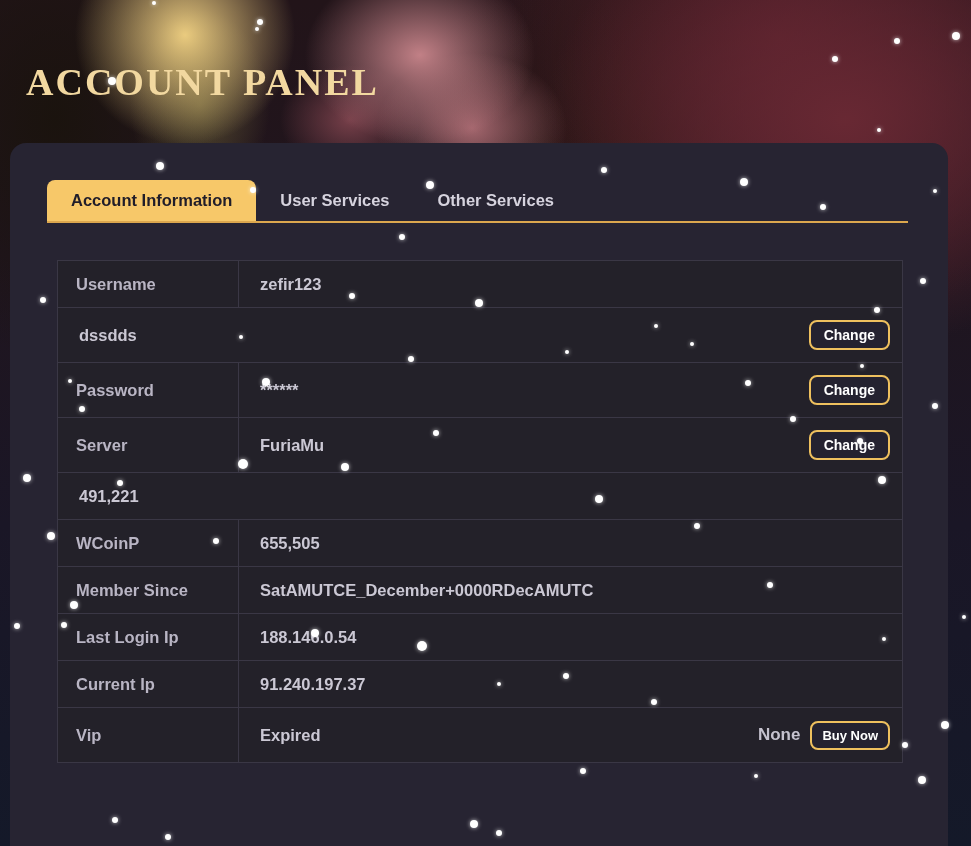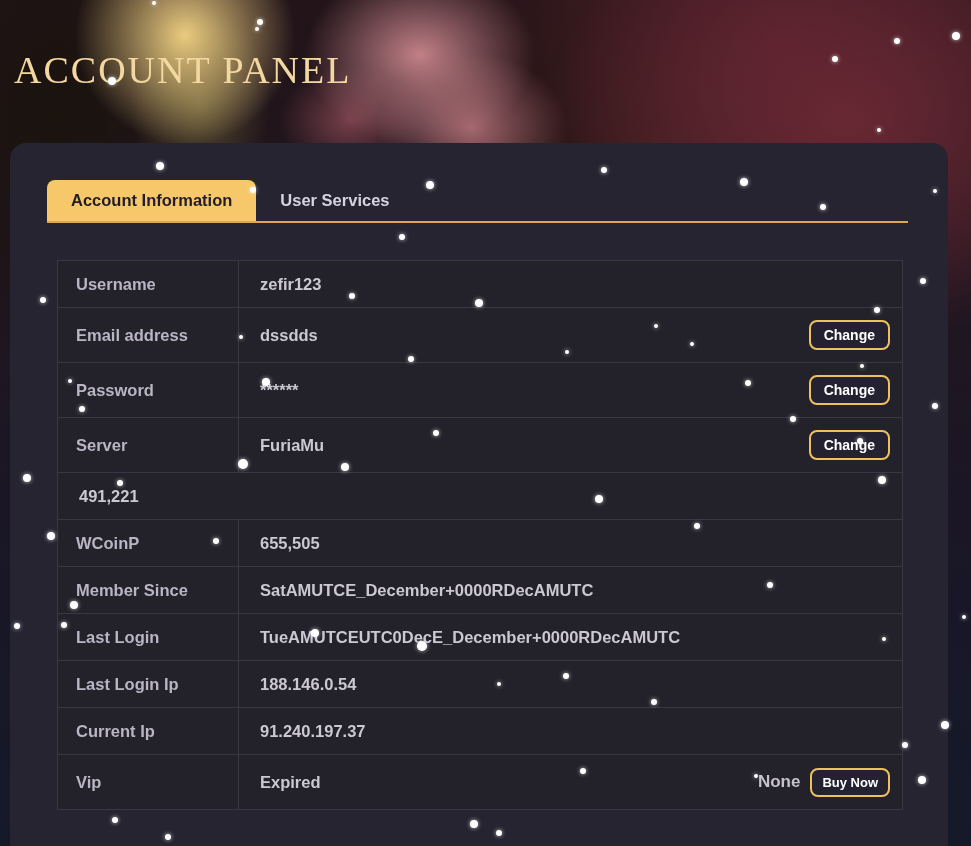--- a/index.html
+++ b/index.html
@@ -20,23 +20,23 @@
       radial-gradient(ellipse 300px 230px at 845px 120px, rgba(106,41,52,.95), rgba(106,41,52,0) 100%),
       radial-gradient(ellipse 340px 300px at 780px 40px, rgba(84,31,42,.95), rgba(84,31,42,0) 100%),
       radial-gradient(ellipse 170px 240px at 55px 120px, rgba(26,19,13,.95), rgba(26,19,13,0) 100%),
       radial-gradient(ellipse 150px 280px at 640px 150px, rgba(34,22,16,.95), rgba(34,22,16,0) 100%),
       radial-gradient(ellipse 130px 220px at 540px 190px, rgba(22,15,11,.95), rgba(22,15,11,0) 100%),
       radial-gradient(ellipse 140px 260px at 760px 330px, rgba(40,19,26,.8), rgba(40,19,26,0) 100%),
       linear-gradient(180deg,#221419 0%,#20151e 30%,#1a1626 62%,#141929 100%);
   }
   
   .title{
-    position:absolute;left:14px;top:48px;z-index:3;margin:0;
+    position:absolute;left:14px;top:48px;z-index:3;margin:12px;
     font-family:"Liberation Serif", serif;
-    font-size:38px;font-weight:400;letter-spacing:2px;
+    font-size:38px;font-weight:700;letter-spacing:2px;
     color:#f2d8a0;
     text-align:center;
   }
   
   .panel{
     position:absolute;left:10px;top:143px;width:938px;height:703px;z-index:1;
     background:#272432;
     border-radius:16px 16px 0 0;
   }
   
@@ -90,31 +90,31 @@
 <body>
 
 <div class="artwork"></div>
 
 <h1 class="title">ACCOUNT PANEL</h1>
 
 <div class="panel">
   <div class="tabbar">
       <div class="tab active">Account Information</div>
       <div class="tab">User Services</div>
+      <div class="tab">Other Services</div>
     </div>
   <div class="table">
       <div class="trow">
         <div class="tlabel">Username</div>
         <div class="vcell">
           <div class="tvalue">zefir123</div>
           <div class="tright"></div>
         </div>
       </div>
       <div class="trow has-action">
-        <div class="tlabel">Email address</div>
         <div class="vcell">
           <div class="tvalue">dssdds</div>
           <div class="tright">
             <button class="btn">Change</button>
           </div>
         </div>
       </div>
       <div class="trow has-action">
         <div class="tlabel">Password</div>
         <div class="vcell">
@@ -143,27 +143,20 @@
         <div class="tlabel">WCoinP</div>
         <div class="vcell">
           <div class="tvalue">655,505</div>
           <div class="tright"></div>
         </div>
       </div>
       <div class="trow">
         <div class="tlabel">Member Since</div>
         <div class="vcell">
           <div class="tvalue">SatAMUTCE_December+0000RDecAMUTC</div>
-          <div class="tright"></div>
-        </div>
-      </div>
-      <div class="trow">
-        <div class="tlabel">Last Login</div>
-        <div class="vcell">
-          <div class="tvalue">TueAMUTCEUTC0DecE_December+0000RDecAMUTC</div>
           <div class="tright"></div>
         </div>
       </div>
       <div class="trow">
         <div class="tlabel">Last Login Ip</div>
         <div class="vcell">
           <div class="tvalue">188.146.0.54</div>
           <div class="tright"></div>
         </div>
       </div>

